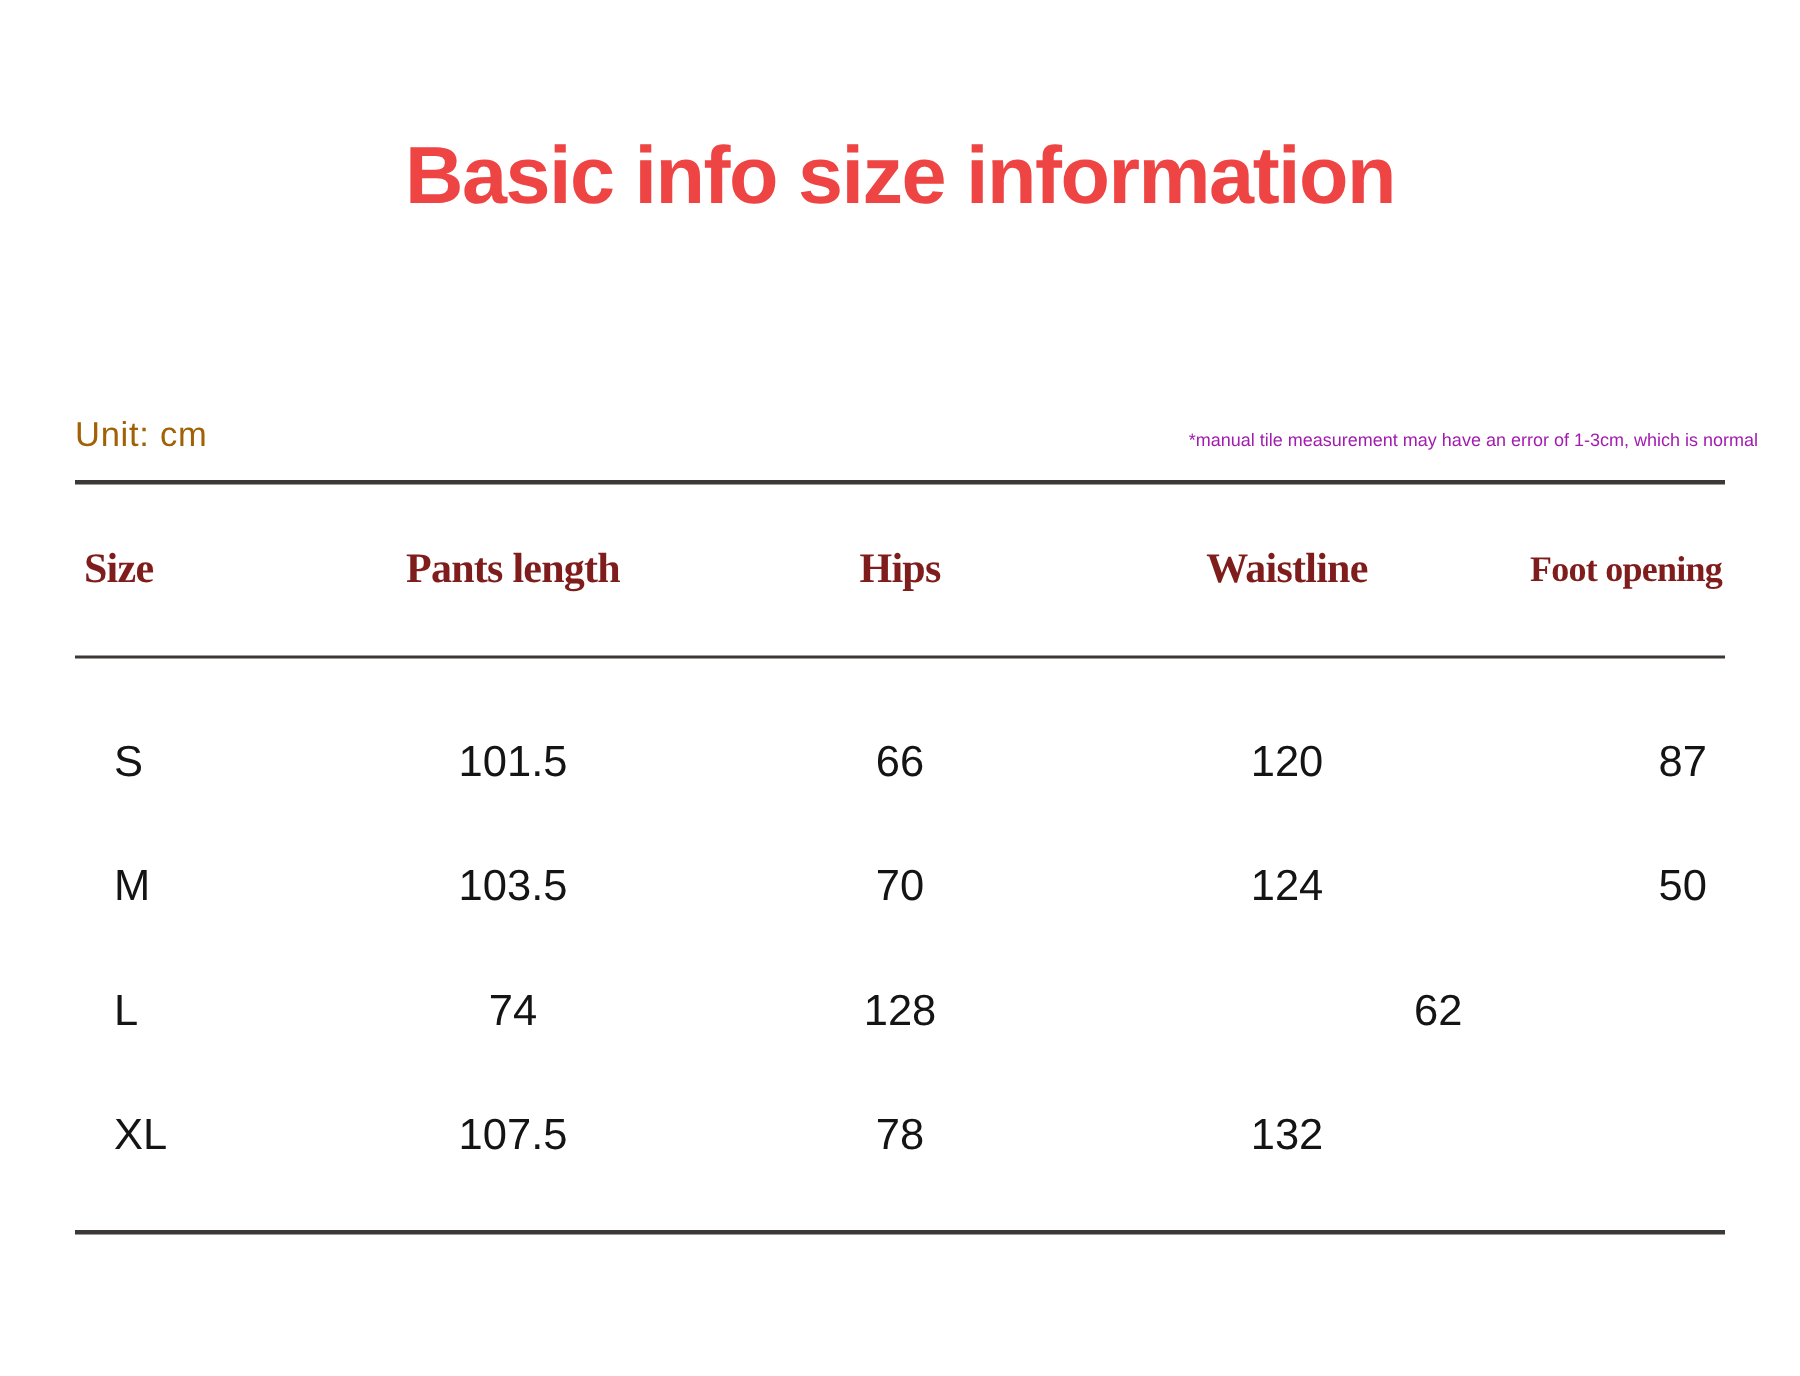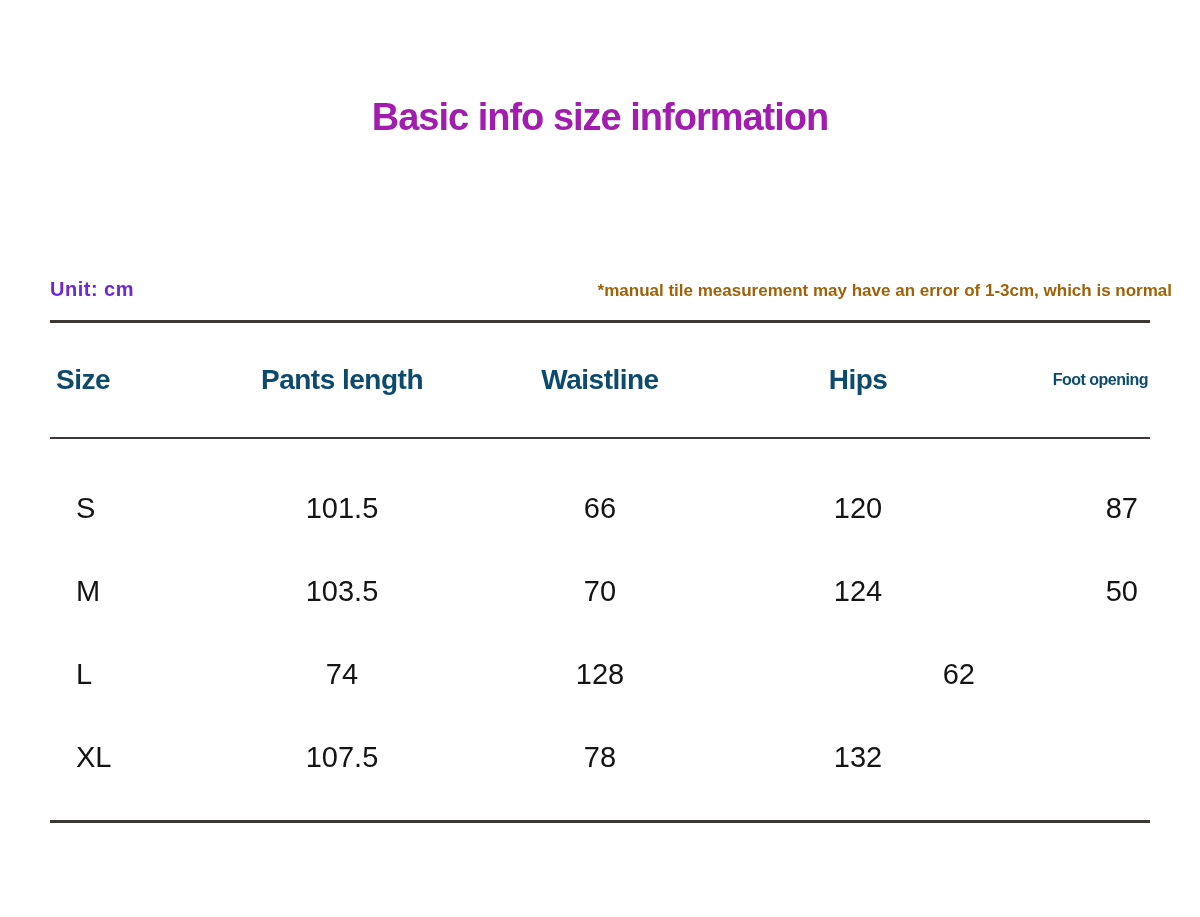--- a/index.html
+++ b/index.html
@@ -11,44 +11,44 @@
   .page {
     position: relative;
     width: 1200px;
     height: 917px;
     margin: 0 auto;
     background: #ffffff;
     overflow: hidden;
   }
   .title {
     padding-top: 88px;
-    font-size: 38px;
+    font-size: 54px;
     line-height: 58px;
     font-weight: 700;
     letter-spacing: -1px;
     text-align: center;
-    color: #a21caf;
+    color: #ef4444;
   }
   .meta-row {
     margin: 128px 50px 0 50px;
     display: flex;
     justify-content: space-between;
     align-items: baseline;
   }
   .unit-label {
-    font-size: 20px;
+    font-size: 23px;
     line-height: 31px;
-    font-weight: 700;
+    font-weight: 400;
     letter-spacing: 0.5px;
-    color: #6d28d9;
+    color: #a16207;
   }
   .note {
-    font-size: 17px;
-    font-weight: 700;
-    color: #a16207;
+    font-size: 12px;
+    font-weight: 400;
+    color: #a21caf;
     margin-right: -22px;
     white-space: nowrap;
   }
   .rule {
     margin: 0 50px;
     background: #3b3835;
     border: none;
   }
   .rule-top    { height: 3px; margin-top: 15px; }
   .rule-mid    { height: 2px; }
@@ -57,57 +57,58 @@
     display: grid;
     grid-template-columns: 163px 258px 258px 258px 163px;
     align-items: center;
   }
   .header-row {
     margin: 0 50px;
     height: 114px;
     font-weight: 700;
     font-size: 28px;
     letter-spacing: -0.5px;
-    color: #0c4a6e;
+    color: #7f1d1d;
+    font-family: Liberation Serif, serif;
   }
   .rows {
     margin: 0 50px;
     padding: 28px 0 21px 0;
   }
   .data-row {
     height: 83px;
     font-size: 29px;
     font-weight: 400;
     color: #141414;
   }
   .c-size-h  { text-align: left; padding-left: 6px; white-space: nowrap; }
   .c-size    { text-align: left; padding-left: 26px; }
   .c-mid     { text-align: center; }
-  .c-foot-h  { text-align: right; font-size: 16px; padding-right: 2px; white-space: nowrap; }
+  .c-foot-h  { text-align: right; font-size: 24px; padding-right: 2px; white-space: nowrap; }
   .c-foot    { text-align: right; padding-right: 12px; }
 </style>
 </head>
 <body>
 
 <div class="page">
 
   <h1 class="title">Basic info size information</h1>
 
   <div class="meta-row">
     <span class="unit-label">Unit: cm</span>
     <span class="note">*manual tile measurement may have an error of 1-3cm, which is normal</span>
   </div>
 
   <div class="rule rule-top"></div>
 
   <div class="grid header-row">
     <div class="c-size-h">Size</div>
     <div class="c-mid">Pants length</div>
+    <div class="c-mid">Hips</div>
     <div class="c-mid">Waistline</div>
-    <div class="c-mid">Hips</div>
     <div class="c-foot-h">Foot opening</div>
   </div>
 
   <div class="rule rule-mid"></div>
 
   <div class="rows">
 
     <div class="grid data-row">
       <div class="c-size">S</div>
       <div class="c-mid">101.5</div>

